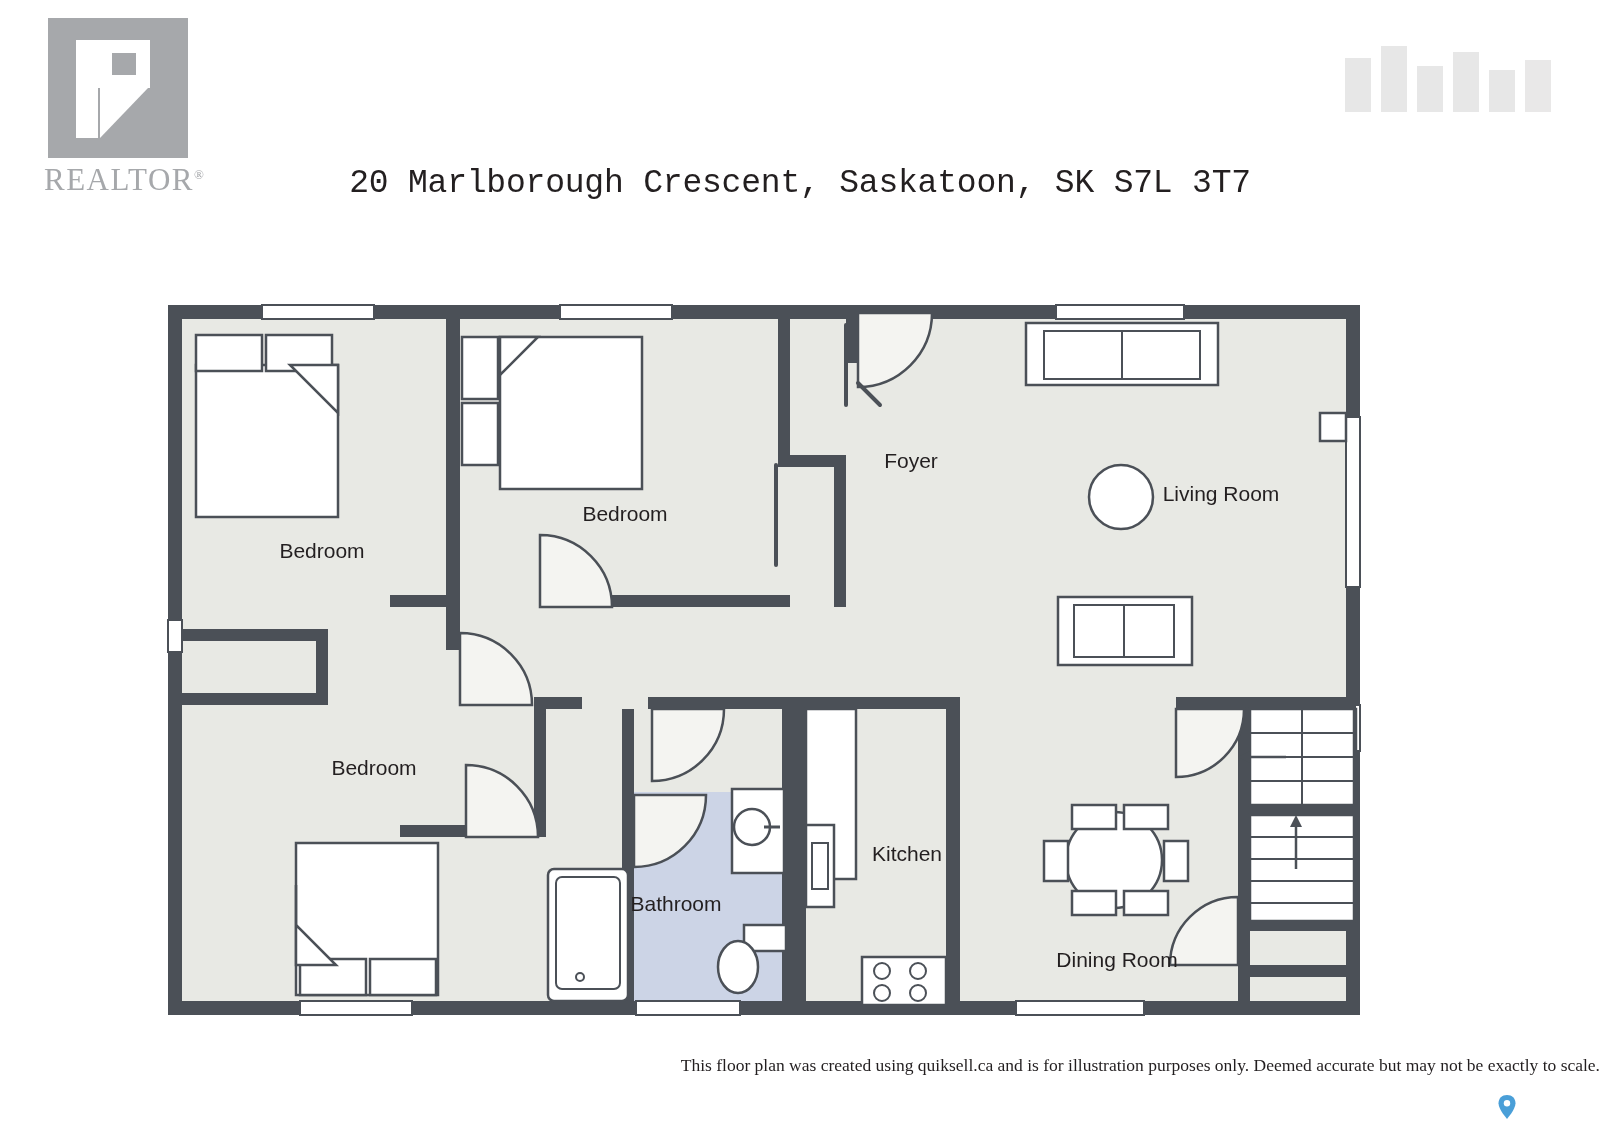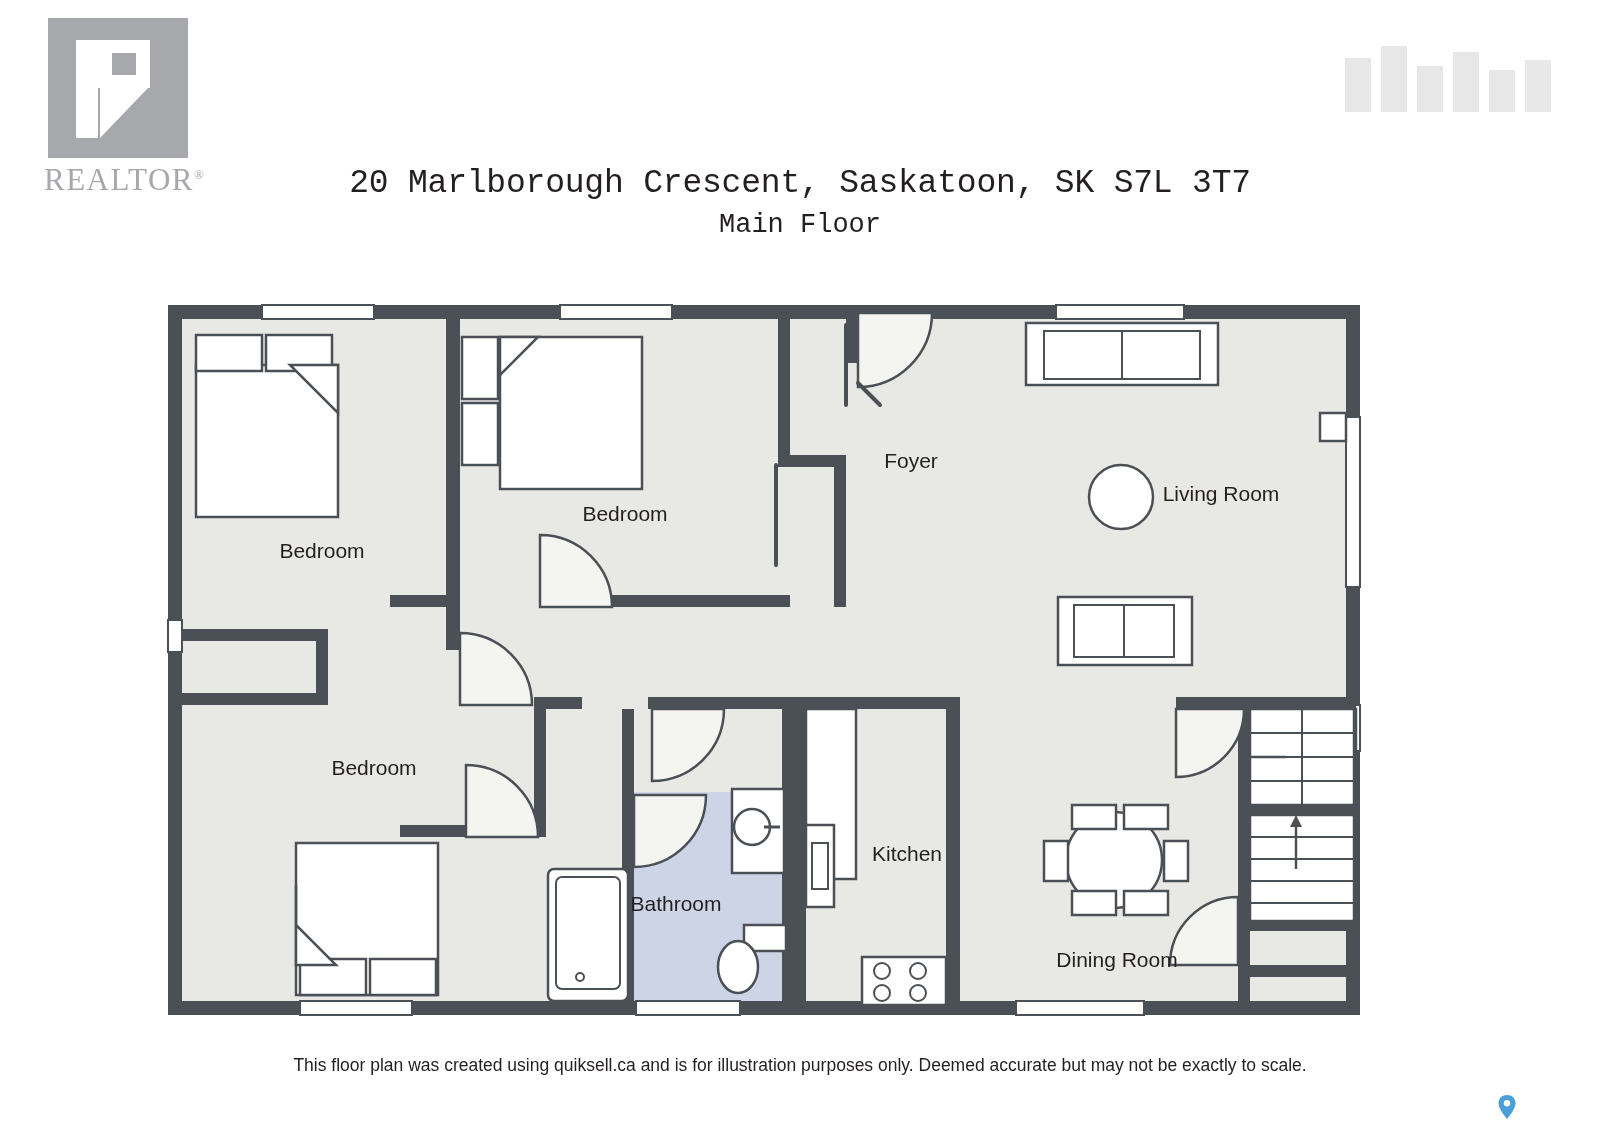--- a/index.html
+++ b/index.html
@@ -114,23 +114,24 @@
     font-size: 21px;
     fill: #231f20;
   }
 
   
   .disclaimer {
     position: absolute;
     left: 0;
     top: 1055px;
     width: 1600px;
-    text-align: center;
+    text-align: right;
     font-size: 17.5px;
     color: #231f20;
+    font-family: Liberation Serif, serif;
   }
 
   
   .wm-topright {
     position: absolute;
     right: 18px;
     top: 40px;
     width: 245px;
     height: 90px;
     opacity: 0.10;
@@ -164,21 +165,20 @@
   <div class="blk" style="left:8px;  top:18px; width:26px; height:54px;"></div>
   <div class="blk" style="left:44px; top:6px;  width:26px; height:66px;"></div>
   <div class="blk" style="left:80px; top:26px; width:26px; height:46px;"></div>
   <div class="blk" style="left:116px;top:12px; width:26px; height:60px;"></div>
   <div class="blk" style="left:152px;top:30px; width:26px; height:42px;"></div>
   <div class="blk" style="left:188px;top:20px; width:26px; height:52px;"></div>
 </div>
 
 <div class="title-block">
   <div class="plan-title">20 Marlborough Crescent, Saskatoon, SK S7L 3T7</div>
-  <div class="plan-subtitle">Main Floor</div>
 </div>
 
 <div id="plan-wrap">
 <svg id="plan-svg" width="1600" height="790" viewBox="0 0 1600 790" xmlns="http://www.w3.org/2000/svg">
 
   <g>
 
     <rect x="180" y="48" width="1168" height="692" fill="#e8e9e4"></rect>
 
     <rect x="632" y="527" width="152" height="213" fill="#ccd4e6"></rect>

